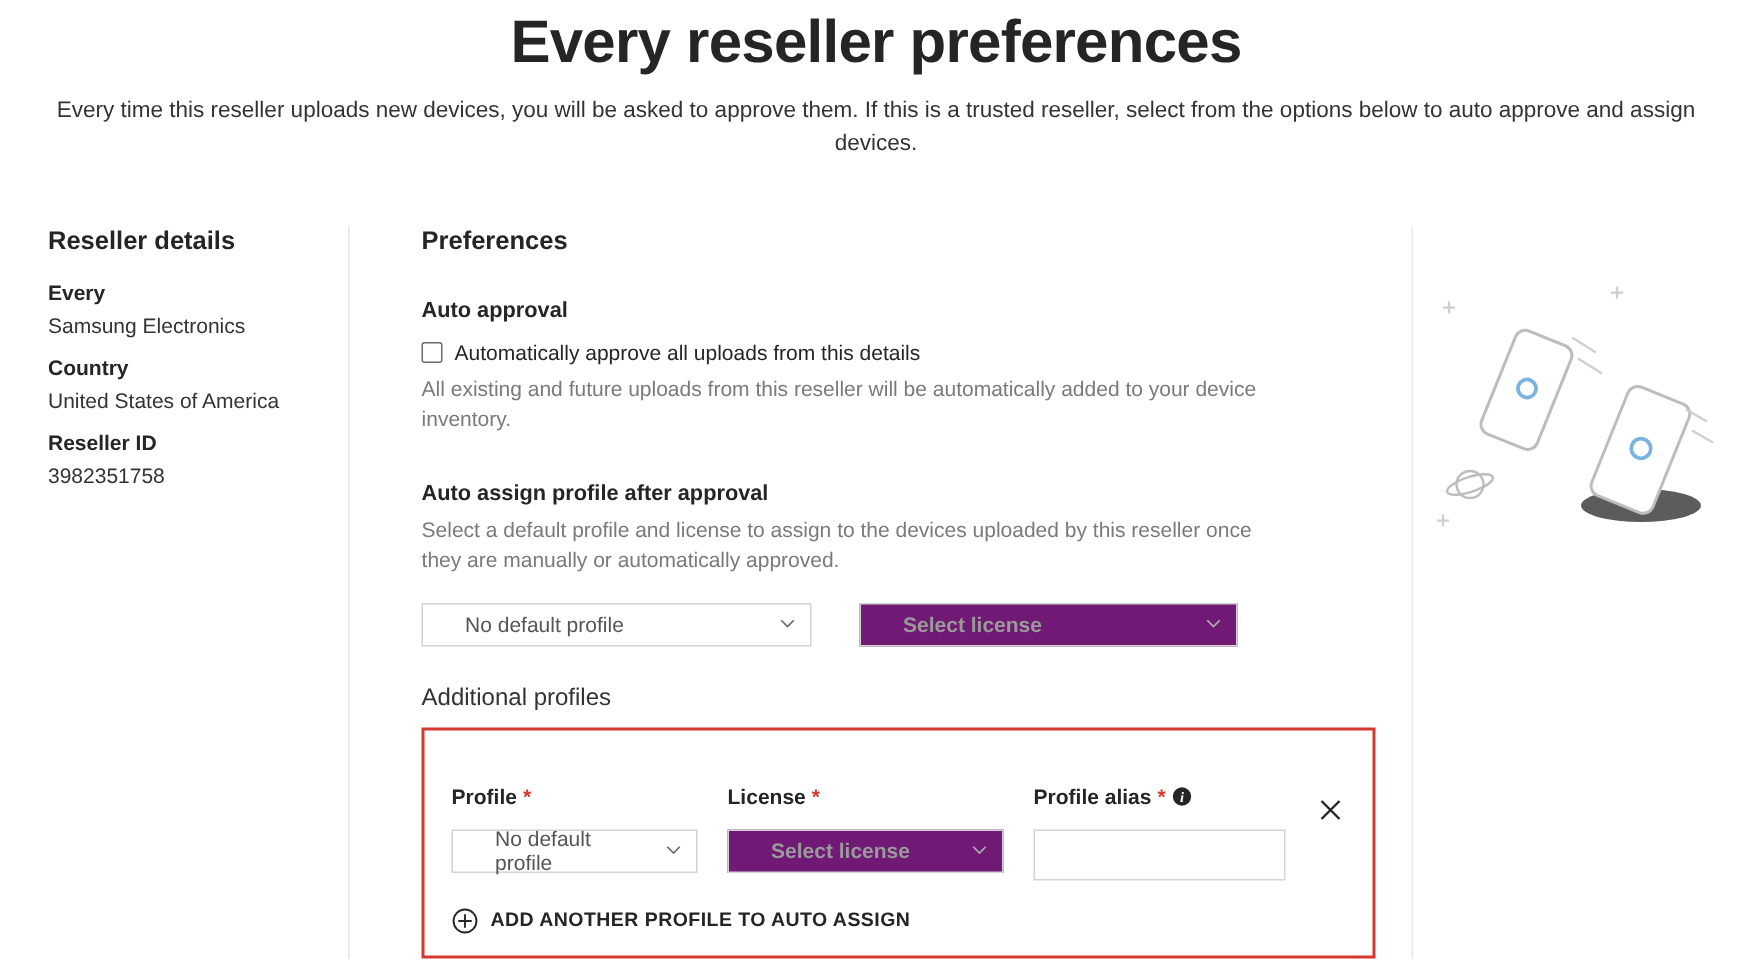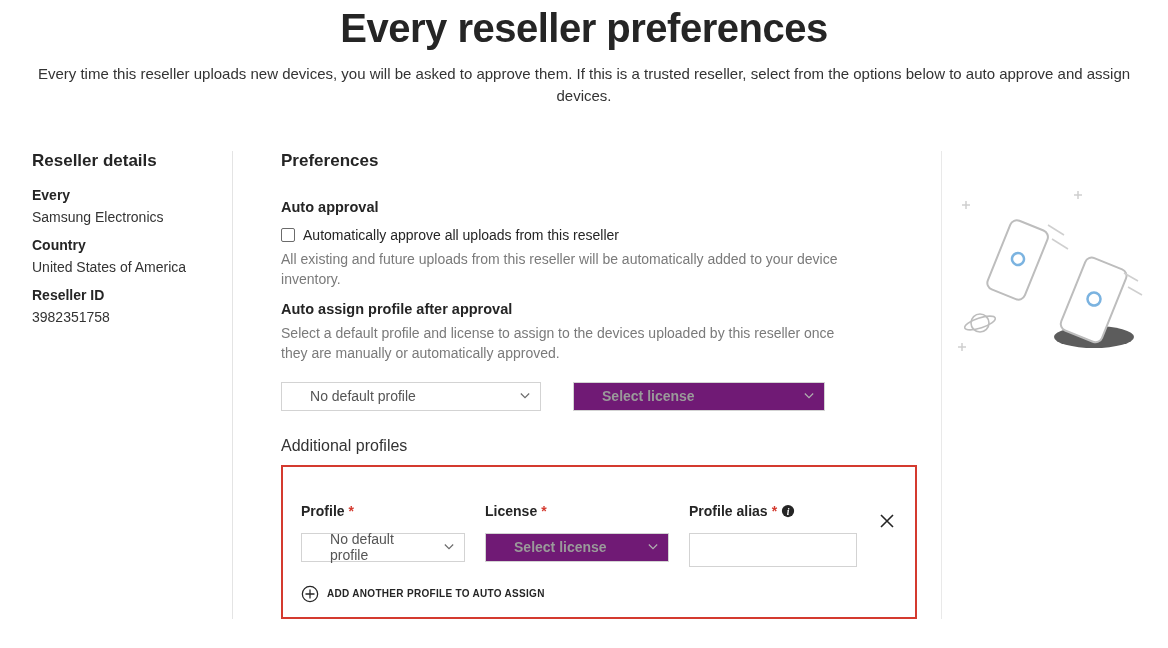--- a/index.html
+++ b/index.html
@@ -59,21 +59,21 @@
   }
   .detail-value {
     font-size: 14px;
     font-weight: 400;
     margin-top: 6px;
     color: #333;
   }
   .sub-heading {
     font-size: 14.5px;
     font-weight: 700;
-    margin-top: 12px;
+    margin-top: 32px;
   }
   .sub-heading.first { margin-top: 28px; }
   .checkbox-row {
     display: flex;
     align-items: center;
     gap: 8px;
     margin-top: 12px;
     font-size: 14px;
   }
   .checkbox {
@@ -172,24 +172,24 @@
   .w184 { width: 184px; }
   .w168 { width: 168px; }
   .remove-btn {
     margin-top: 36px;
     width: 20px; height: 20px;
     display: flex; align-items: center; justify-content: center;
     cursor: pointer;
   }
   .add-link {
     display: flex;
-    align-items: center;
+    align-items: flex-start;
     gap: 8px;
     margin-top: 18px;
-    font-size: 10px;
+    font-size: 13px;
     font-weight: 700;
     letter-spacing: 0.3px;
     cursor: pointer;
     color: #252525;
   }
   .plus-circle {
     width: 18px; height: 18px;
   }
   
   .illus {
@@ -218,21 +218,21 @@
     <div class="detail-label">Reseller ID</div>
     <div class="detail-value">3982351758</div>
   </div>
 
   <div class="col-mid">
     <h2 class="section-heading">Preferences</h2>
 
     <div class="sub-heading first">Auto approval</div>
     <div class="checkbox-row">
       <div class="checkbox"></div>
-      <span>Automatically approve all uploads from this reseller</span>
+      <span>Automatically approve all uploads from this details</span>
     </div>
     <div class="helper">All existing and future uploads from this reseller will be automatically added to your device inventory.</div>
 
     <div class="sub-heading">Auto assign profile after approval</div>
     <div class="helper">Select a default profile and license to assign to the devices uploaded by this reseller once they are manually or automatically approved.</div>
 
     <div class="select-row">
       <div class="select w260">
         <span>No default profile</span>
         <span class="chev">

